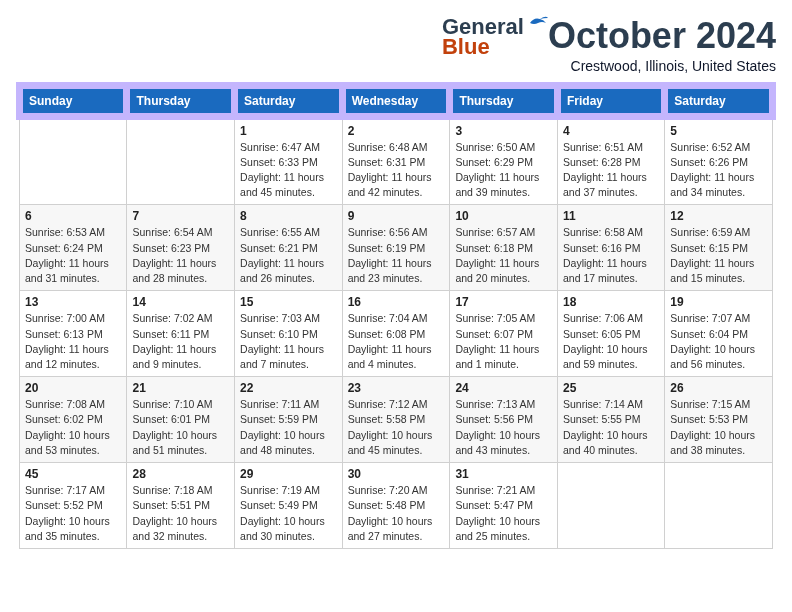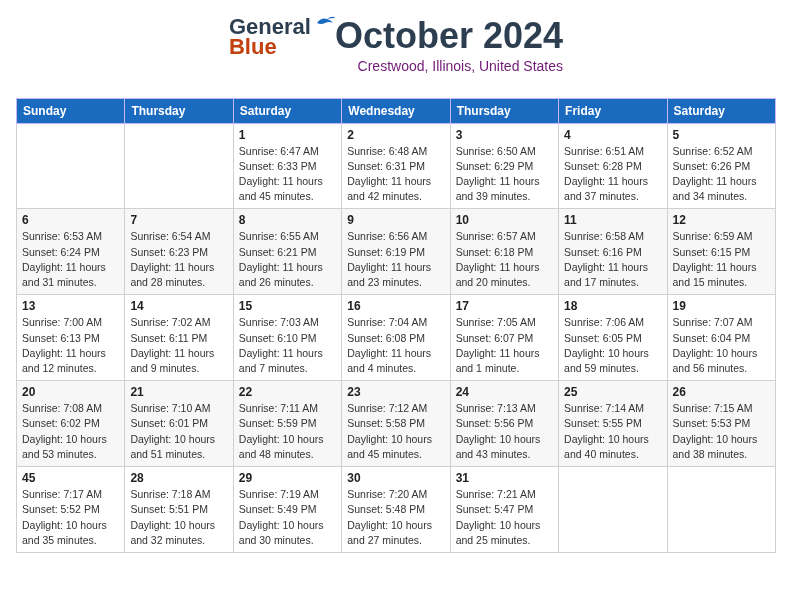--- a/index.html
+++ b/index.html
@@ -6,22 +6,22 @@
     body {
       font-family: Arial, sans-serif;
       background: #fff;
       width: 792px;
       min-height: 612px;
       padding: 16px;
     }
     .header {
       display: flex;
       align-items: flex-start;
-      justify-content: center;
-      margin-bottom: 24px;
+      justify-content: flex-end;
+      margin-bottom: 8px;
     }
     .logo {
       display: flex;
       flex-direction: column;
       align-items: flex-start;
     }
     .logo-text {
       font-size: 22px;
       font-weight: bold;
       color: #2c3e50;
@@ -31,36 +31,36 @@
       text-align: right;
     }
     .month-title {
       font-size: 36px;
       font-weight: bold;
       color: #2c3e50;
       line-height: 1.1;
     }
     .location {
       font-size: 14px;
-      color: #701a75;
+      color: #0f172a;
       margin-top: 2px;
     }
     .calendar {
       width: 100%;
       border-collapse: collapse;
       font-size: 11px;
     }
     .calendar th {
       background-color: #1a6abf;
       color: #fff;
       text-align: left;
       padding: 5px 6px;
       font-size: 12px;
       font-weight: bold;
-      border: 1px solid #c4b5fd;
+      border: 7px solid #c4b5fd;
     }
     .calendar td {
       border: 1px solid #d0d0d0;
       vertical-align: top;
       padding: 4px 5px;
       width: 108px;
       height: 80px;
       background: #fff;
     }
     .calendar tr:nth-child(even) td {

